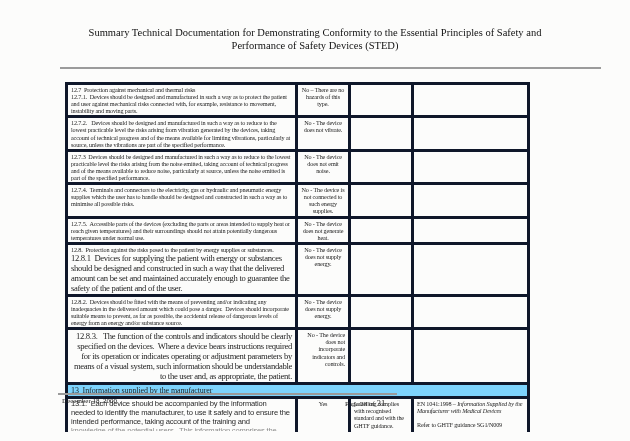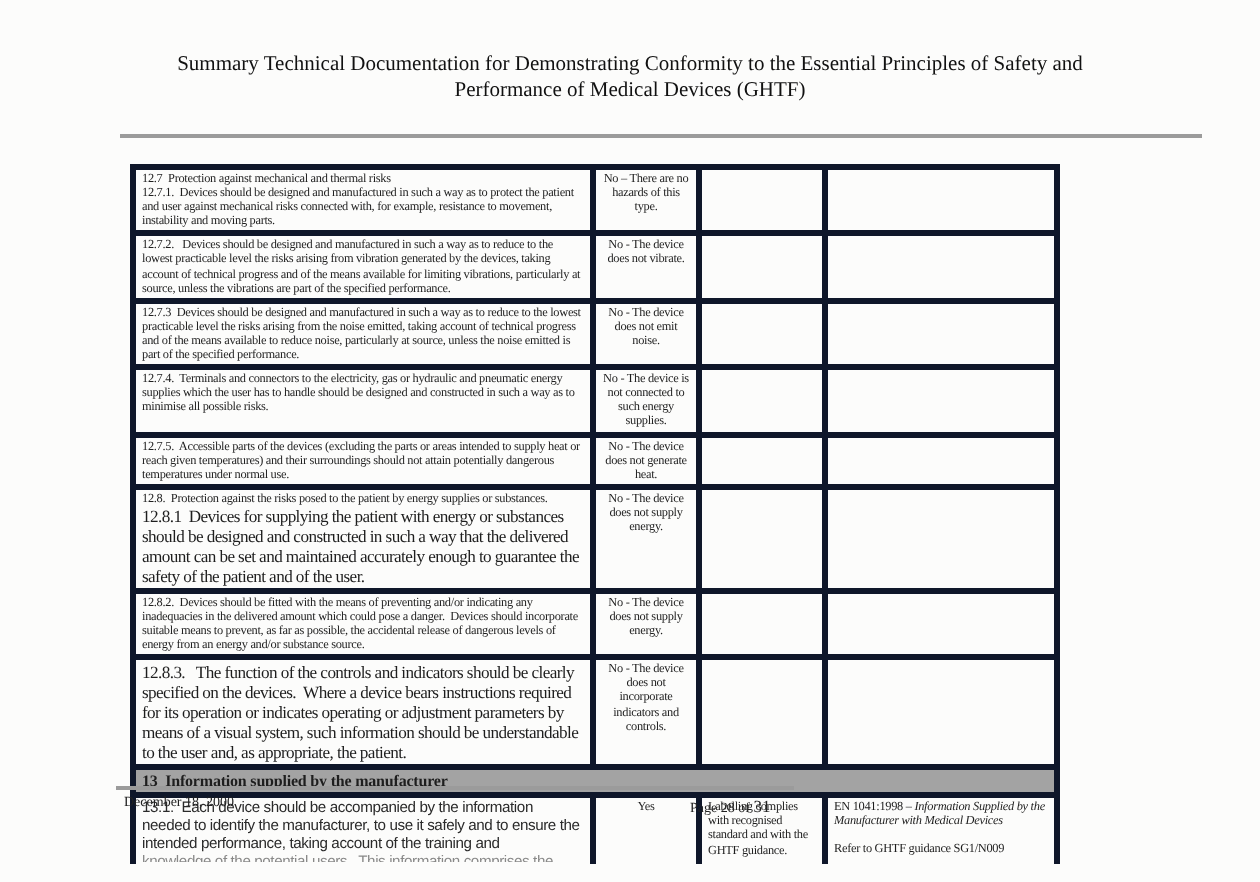--- a/index.html
+++ b/index.html
@@ -34,41 +34,41 @@
     white-space:pre-wrap;
   }
   .sans{
     font-family:"Liberation Sans", sans-serif;
     font-size:7.6px;line-height:8.9px;letter-spacing:-0.2px;
     white-space:pre-wrap;color:#2a2a2a;
   }
   .clip-line{height:4px;overflow:hidden;opacity:.55;}
   tr.hr1 td{height:29px;} tr.hr2 td{height:29px;} tr.hr3 td{height:28px;}
   tr.hr4 td{height:29px;} tr.hr5 td{height:25px;} tr.hr6 td{height:48px;}
-  tr.hr7 td{height:28px;} tr.hr8 td{height:49px;} tr.hr9 td{height:11px;}
+  tr.hr7 td{height:28px;} tr.hr8 td{height:49px;text-align:right;} tr.hr9 td{height:11px;}
   tr.hr10 td{height:33px;border-bottom:none;}
   td.section{
-    background:#a3a3a3;font-size:8px;line-height:9px;padding:0 3px;
-    letter-spacing:-0.1px;white-space:pre-wrap;vertical-align:middle;font-weight:bold;
+    background:#7dd3fc;font-size:8px;line-height:9px;padding:0 3px;
+    letter-spacing:-0.1px;white-space:pre-wrap;vertical-align:middle;
   }
   .gap{height:7px;}
   .footer-rule{
     position:absolute;top:393px;left:58px;width:339px;height:2px;background:#9b9b9b;
   }
   .footer-date{position:absolute;top:397px;left:62px;font-size:7px;color:#222;}
   .footer-page{position:absolute;top:398px;left:345px;font-size:7px;color:#222;}
   .footer-page .pg-num{font-size:8.5px;}
   .italic{font-style:italic;}
 </style>
 </head>
 <body>
 
 <div class="title">
   <div>Summary Technical Documentation for Demonstrating Conformity to the Essential Principles of Safety and</div>
-  <div>Performance of Medical Devices (GHTF)</div>
+  <div>Performance of Safety Devices (STED)</div>
 </div>
 <div class="title-rule"></div>
 
 <table class="sted">
   <colgroup>
     <col style="width:230px">
       <col style="width:53px">
       <col style="width:63px">
       <col style="width:116px">
   </colgroup>

